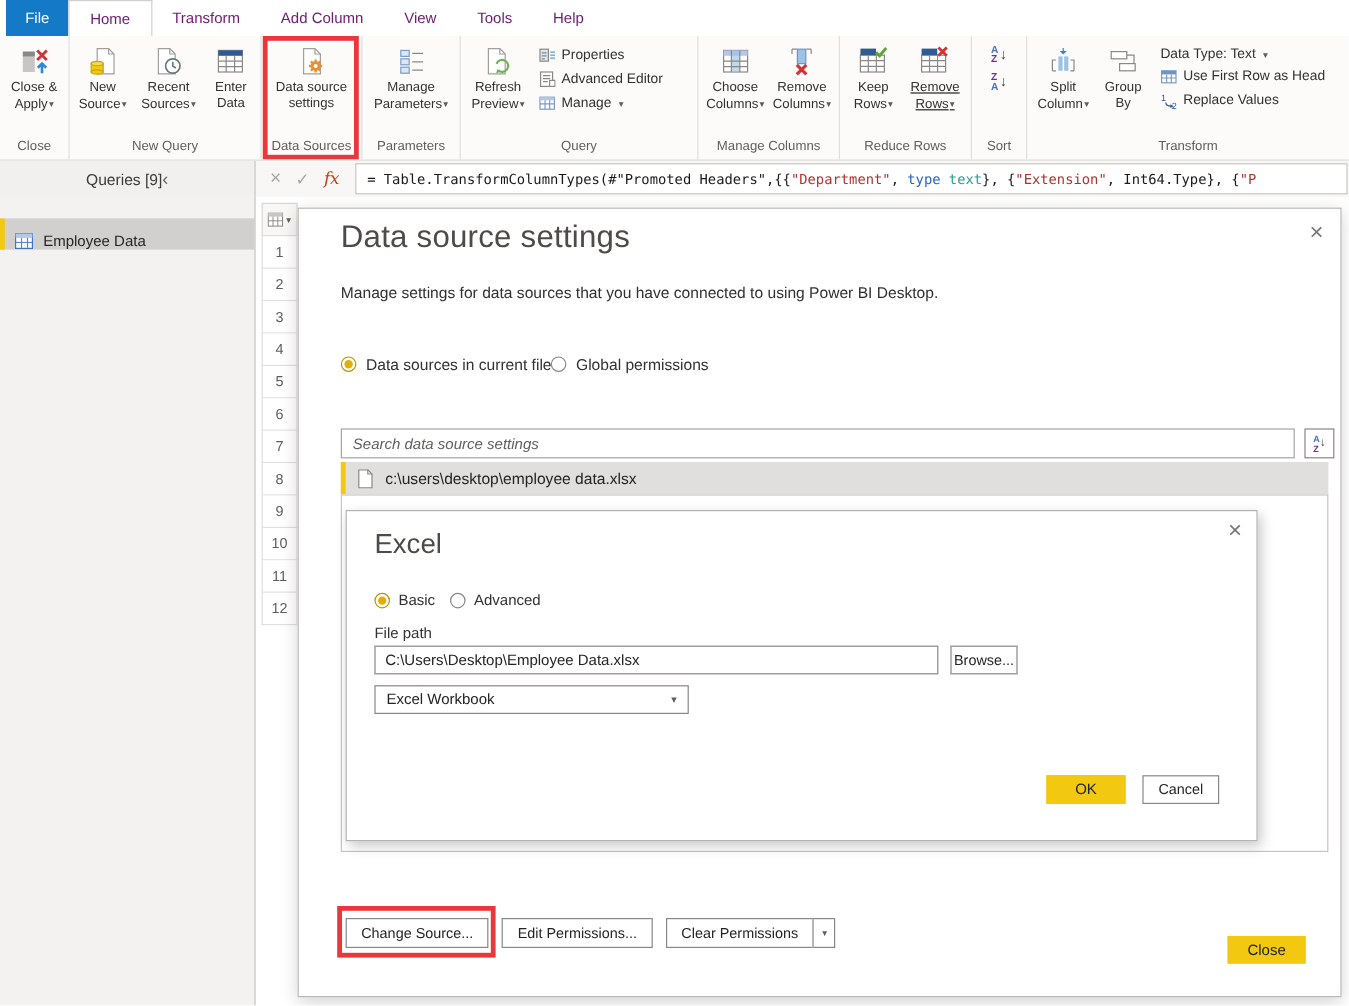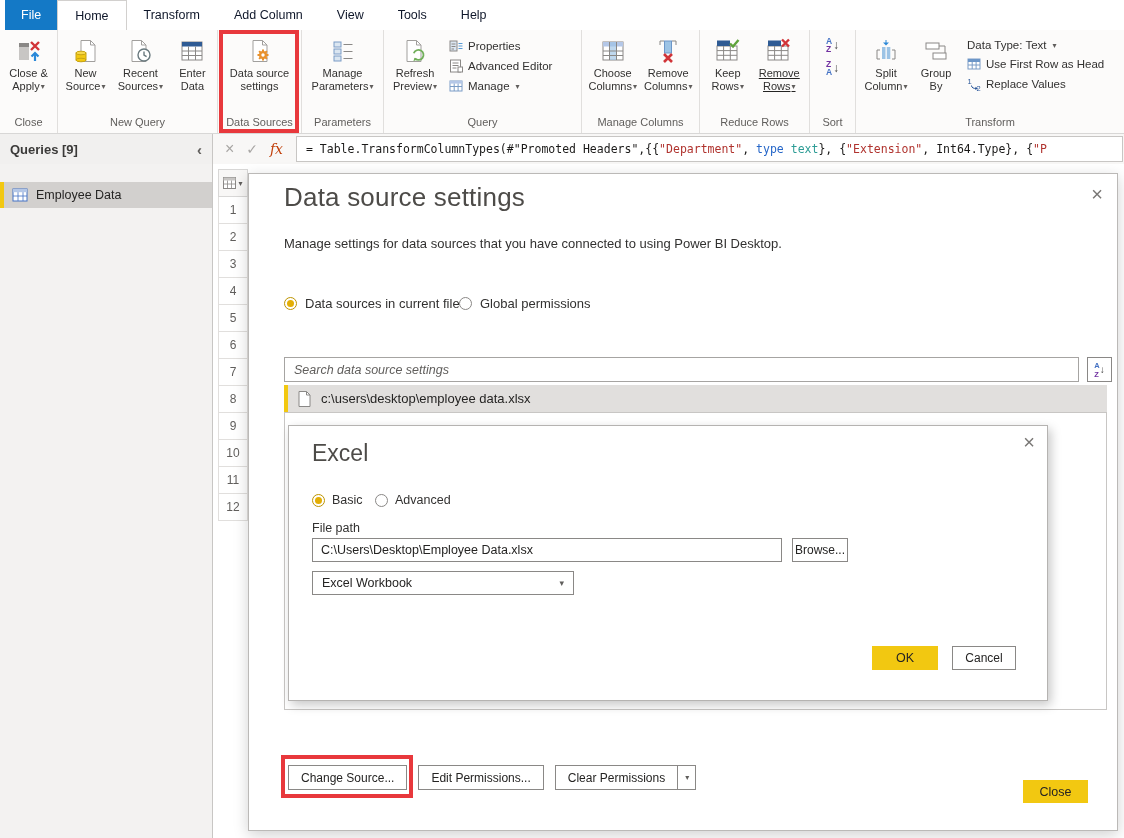--- a/index.html
+++ b/index.html
@@ -1,20 +1,20 @@
 <!DOCTYPE html>
 <html><head>
 <meta charset="utf-8">
 <style>
   *{margin:0;padding:0;box-sizing:border-box;}
   html,body{width:1124px;height:838px;font-family:"Liberation Sans",sans-serif;background:#fff;overflow:hidden;position:relative;color:#252423;}
 
   
   #tabbar{position:absolute;top:0;left:0;width:1124px;height:30px;background:#fff;display:flex;align-items:stretch;}
-  .tab{padding:0 17px;display:flex;align-items:center;font-size:12.5px;color:#0f172a;cursor:default;}
+  .tab{padding:0 17px;display:flex;align-items:center;font-size:12.5px;color:#701a75;cursor:default;}
   .tab-file{background:#1479C6;color:#fff;margin-left:5px;padding:0 16px;}
   .tab-home{background:#fff;border:1px solid #d2d0ce;border-bottom:none;}
 
   
   #ribbon{position:absolute;top:30px;left:0;width:1124px;height:104px;background:#fcfbfa;border-bottom:1px solid #d8d7d6;display:flex;}
   .rgroup{position:relative;display:flex;flex-direction:column;border-right:1px solid #e1dfdd;height:100%;overflow:hidden;}
   .rgroup-content{flex:1;display:flex;align-items:flex-start;padding:3px 3px 0 3px;}
   .rgroup-label{height:17px;text-align:center;font-size:11px;color:#605e5c;line-height:13px;white-space:nowrap;}
   .rbtn{display:flex;flex-direction:column;align-items:center;padding-top:2px;cursor:default;}
   .ricon{height:32px;display:flex;align-items:center;justify-content:center;}
@@ -27,32 +27,32 @@
   .az-a{color:#4472c4;} .az-z{color:#7030a0;}
   .azarrow{color:#444;font-size:12px;}
 
   
   .red-box-group{position:absolute;left:1px;top:0;right:2px;bottom:0;border:4px solid #E8383C;pointer-events:none;z-index:60;}
   .btn-red-wrap{position:relative;display:inline-block;}
   .red-box-btn{position:absolute;left:-7px;right:-6px;top:-10px;bottom:-8px;border:4px solid #E8383C;pointer-events:none;z-index:60;}
 
   
   #formula-row{position:absolute;top:134px;left:0;width:1124px;height:30px;display:flex;background:#f8f7f6;}
-  #queries-header{width:213px;background:#f1f0ef;border-right:1px solid #c8c6c4;display:flex;align-items:center;justify-content:space-between;padding:0 10px;font-size:13px;color:#3b3a39;font-weight:bold;}
+  #queries-header{width:213px;background:#f1f0ef;border-right:1px solid #c8c6c4;display:flex;align-items:center;justify-content:center;padding:0 10px;font-size:13px;color:#3b3a39;}
   #collapse-chevron{font-size:15px;color:#605e5c;cursor:default;}
   #fx-icons{width:82px;display:flex;align-items:center;justify-content:space-around;padding:0 6px;}
   .fx-cancel{color:#a8a6a4;font-size:16px;}
   .fx-check{color:#a8a6a4;font-size:14px;}
   .fx-glyph{font-family:"DejaVu Serif",serif;font-style:italic;font-size:14px;color:#c2410c;}
   #formula-input{flex:1;border:1px solid #c8c6c4;background:#fff;margin:2px 1px;display:flex;align-items:center;padding:0 9px;font-family:"DejaVu Sans Mono",monospace;font-size:11.5px;white-space:pre;overflow:hidden;}
   .seg-plain{color:#1b1a19;} .seg-string{color:#b0332e;} .seg-keyword{color:#2566c8;} .seg-typename{color:#2e9d96;}
 
   
   #sidebar{position:absolute;top:164px;left:0;width:213px;height:674px;background:#f3f2f1;border-right:1px solid #c8c6c4;}
-  #query-item{margin-top:18px;height:26px;background:#d2d0ce;border-left:4px solid #F2C811;display:flex;align-items:center;gap:8px;padding:0 8px;font-size:12.5px;color:#252423;cursor:default;}
+  #query-item{margin-top:18px;height:26px;background:#d2d0ce;border-left:4px solid #F2C811;display:flex;align-items:flex-end;gap:8px;padding:0 8px;font-size:12.5px;color:#252423;cursor:default;}
 
   
   #gutter{position:absolute;top:169px;left:218px;width:30px;z-index:5;}
   #corner{height:28px;border:1px solid #d8d7d6;background:#f8f7f6;display:flex;align-items:center;justify-content:center;gap:1px;}
   .rownum{height:27px;border:1px solid #e1dfdd;border-top:none;display:flex;align-items:center;justify-content:center;font-size:12px;color:#605e5c;background:#fff;cursor:default;}
 
   
   #dss{position:absolute;left:248px;top:173px;width:870px;height:658px;background:#fff;border:1px solid #bbb9b7;box-shadow:0 4px 14px rgba(0,0,0,0.18);z-index:10;}
   .dlg-close{position:absolute;font-size:20px;color:#797775;line-height:1;cursor:default;font-weight:300;}
   #dss-title{position:absolute;left:35px;top:8px;font-size:26px;font-weight:300;color:#4d4b48;letter-spacing:.2px;}

